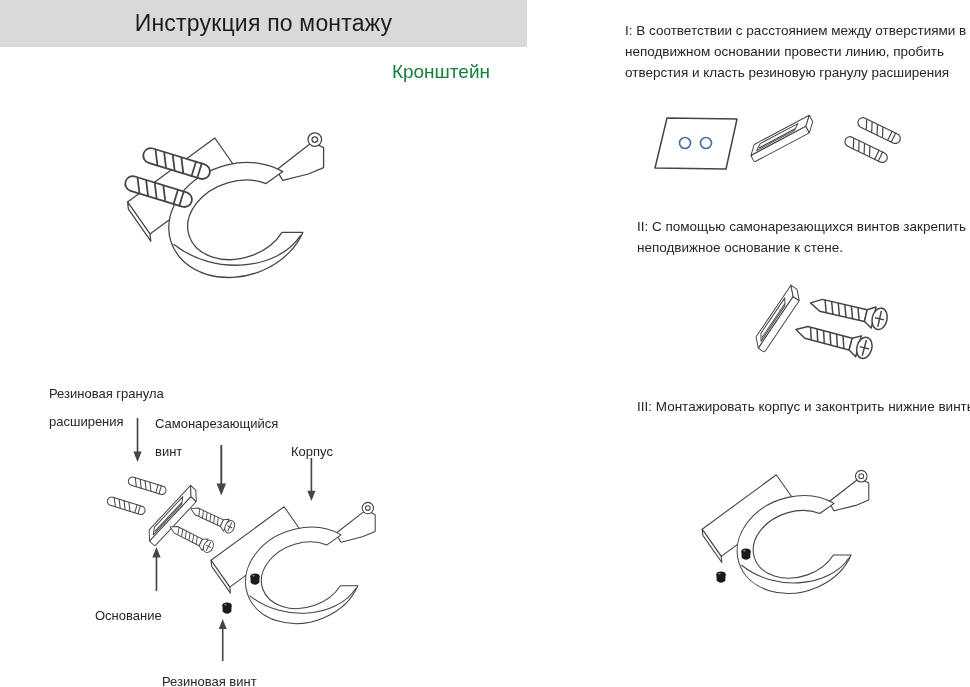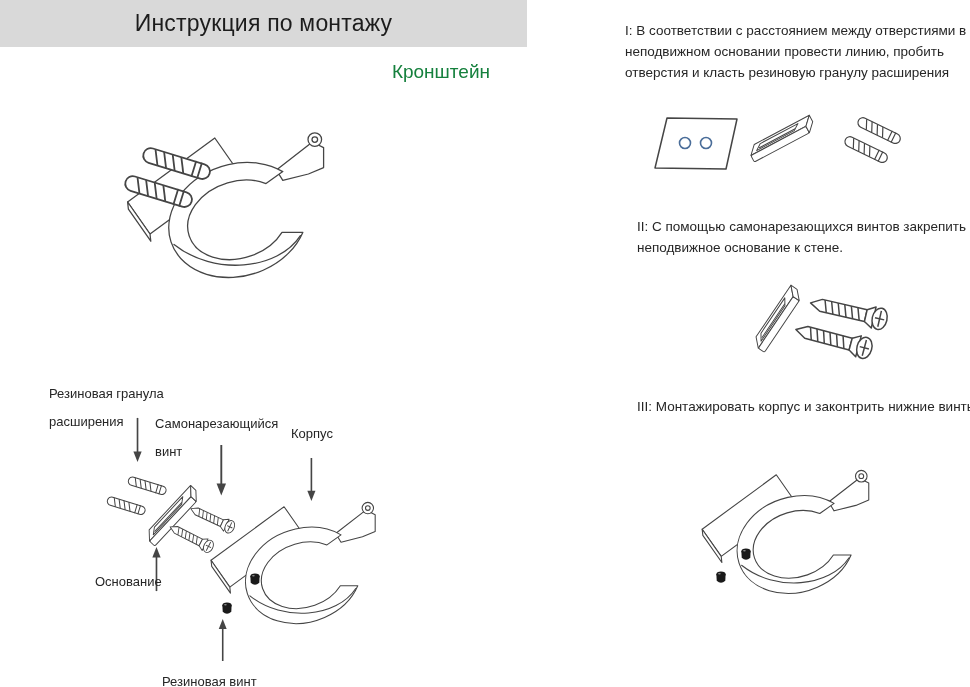--- a/index.html
+++ b/index.html
@@ -18,22 +18,22 @@
               display:flex;align-items:center;justify-content:center;}
   .page-title{font-size:23px;letter-spacing:.2px;color:#1c1c1c;}
   .product-title{left:0;top:61px;width:466px;text-align:right;font-size:19px;color:#15803d;margin-left:24px;}
   .step-text{font-size:13.5px;line-height:21px;color:#262626;}
   .step-1{left:625px;top:20px;width:345px;text-align:left;}
   .step-2{left:637px;top:216px;width:345px;text-align:left;}
   .step-3{left:637px;top:396px;width:345px;text-align:left;white-space:nowrap;}
   .part-label{font-size:13px;line-height:28px;color:#262626;}
   .lbl-rubber{left:49px;top:380px;width:130px;}
   .lbl-selftap{left:155px;top:410px;width:130px;}
-  .lbl-korpus{left:291px;top:420px;}
-  .lbl-base{left:95px;top:568px;text-align:right;}
+  .lbl-korpus{left:291px;top:438px;}
+  .lbl-base{left:95px;top:602px;text-align:right;}
   .lbl-lock{left:162px;top:668px;}
   svg{display:block;overflow:visible;}
 </style>
 </head>
 <body>
 
 <svg width="0" height="0" style="position:absolute" aria-hidden="true">
   <defs>
 
     <symbol id="sym-bracket" viewBox="0 0 260 200">

